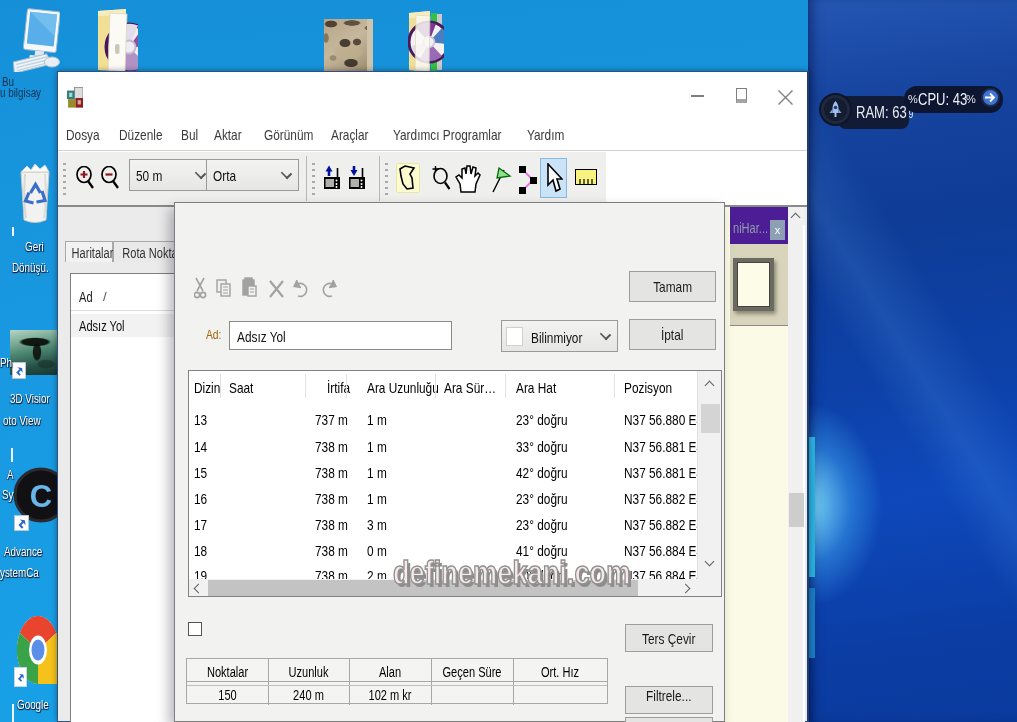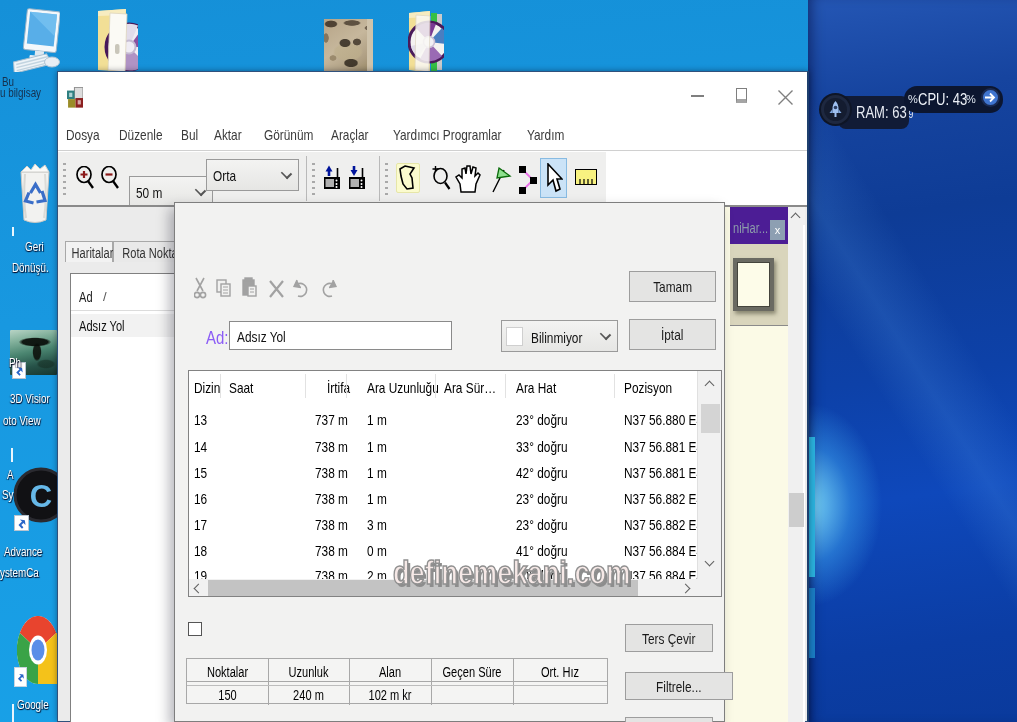--- a/index.html
+++ b/index.html
@@ -181,21 +181,21 @@
       radial-gradient(ellipse 6px 12px at 27px 22px,rgba(12,14,10,.88) 0 60%,transparent 78%),
       radial-gradient(ellipse 12px 6px at 36px 34px,rgba(20,40,30,.5) 0 60%,transparent 80%),
       linear-gradient(168deg,#b8d4c6 0%,#84b29d 22%,#4a8570 48%,#265248 75%,#16352e 100%);">
   </div>
   <div style="position:absolute;left:2px;top:32px;width:14px;height:17px;background:#fff;border:1px solid #b8c4d0;">
     <svg width="12" height="15" viewBox="0 0 13 14">
         <path d="M3 11 L3 6 L8 6 L8 3 L11 7 L8 11 L8 8 L5 8 L5 11 Z" fill="#2a66c8" transform="rotate(-45 7 7)"></path>
       </svg>
   </div>
 </div>
-<div class="lbl" style="left:9px;top:356px;text-decoration:underline;"><span>Ph</span></div>
+<div class="lbl" style="left:0px;top:356px;text-decoration:underline;"><span>Ph</span></div>
 <div class="lbl" style="left:10px;top:392px;"><span>3D Visior</span></div>
 <div class="lbl" style="left:3px;top:414px;"><span>oto View</span></div>
 <div class="lbl" style="left:7px;top:468px;"><span>A</span></div>
 <div class="lbl" style="left:2px;top:488px;"><span>Sy</span></div>
 <div class="dk" id="icoASC" style="left:14px;top:467px;">
   <svg width="54" height="58" viewBox="0 0 54 58">
     <circle cx="27" cy="28" r="26" fill="#111114"></circle>
     <circle cx="27" cy="28" r="26" fill="none" stroke="#2a2a30" stroke-width="3"></circle>
     <text x="27" y="40" font-family="Liberation Sans" font-size="31" font-weight="bold" fill="#66b8e8" text-anchor="middle">C</text>
   </svg>
@@ -270,21 +270,21 @@
       </span>
   </div>
   <div id="tools">
     <div class="grip" style="left:5px;"></div>
     <div class="sep" style="left:248px;"></div>
     <div class="grip" style="left:254px;"></div>
     <div class="sep" style="left:321px;"></div>
     <div class="grip" style="left:327px;"></div>
     <div class="sep" style="left:548px;"></div>
     <div style="position:absolute;left:548px;top:0;right:0;height:53px;background:#fff;"></div>
-    <div class="combo" style="left:71px;top:24px;width:84px;">
+    <div class="combo" style="left:71px;top:7px;width:84px;">
         <span style="position:absolute;left:6px;top:7px;" class="tx2">50 m</span>
         <span class="cv"></span>
       </div>
     <div class="combo" style="left:148px;top:7px;width:93px;">
         <span style="position:absolute;left:6px;top:7px;" class="tx2">Orta</span>
         <span class="cv"></span>
       </div>
 
     <svg style="position:absolute;left:18px;top:14px;" width="46" height="25" viewBox="0 0 46 25" fill="none">
       <ellipse cx="8" cy="8.5" rx="7" ry="8" stroke="#000" stroke-width="1.7"></ellipse>
@@ -441,21 +441,21 @@
       <path d="M101 9 A 6.5 6.5 0 1 1 104 19"></path>
       <path d="M103 3 L100 9.5 L107 10.5" stroke-width="1.4" fill="#a2a2a2"></path>
     </g>
   </svg>
   <svg class="gico" style="left:145px;top:77px;" width="22" height="22" viewBox="0 0 22 22" fill="none" stroke="#a2a2a2">
     <path d="M15 6 A 6.5 6.5 0 1 0 12 16" stroke-width="1.6"></path>
     <path d="M13 0 L16 6.5 L9 7.5" stroke-width="1.4" fill="#a2a2a2"></path>
   </svg>
   <div class="btn" style="left:454px;top:68px;width:87px;height:31px;padding-top:6px;"><span class="txc">Tamam</span></div>
   <div class="btn" style="left:454px;top:116px;width:87px;height:31px;padding-top:6px;"><span class="txc">İptal</span></div>
-  <div style="position:absolute;left:31px;top:124px;font-size:19px;color:#8b5cf6;"><span class="tx">Ad:</span></div>
+  <div style="position:absolute;left:31px;top:124px;font-size:13px;color:#a16207;"><span class="tx">Ad:</span></div>
   <div style="position:absolute;left:54px;top:118px;width:223px;height:29px;background:#fff;border:1px solid #8a8a8a;">
     <span style="position:absolute;left:7px;top:6px;font-size:15px;color:#111;"><i2 class="tx" style="font-style:normal;">Adsız Yol</i2></span>
   </div>
   <div style="position:absolute;left:290px;top:125px;font-size:15px;color:#111;margin-left:40px;"><span class="tx">Renk:</span></div>
   <div class="combo" style="left:326px;top:117px;width:117px;height:32px;">
     <div style="position:absolute;left:4px;top:6px;width:17px;height:19px;background:#fff;border:1px solid #cfcfcf;"></div>
     <span style="position:absolute;left:29px;top:8px;" class="tx2">Bilinmiyor</span>
       <span class="cv"></span>
   </div>
 
@@ -561,15 +561,15 @@
     <div class="stat" style="left:162px;top:28px;width:82px;">102 m kr</div>
     <div class="hline" style="left:81px;top:0;width:1px;height:46px;background:#a8a8a8;"></div>
     <div class="hline" style="left:162px;top:0;width:1px;height:46px;background:#a8a8a8;"></div>
     <div class="hline" style="left:244px;top:0;width:1px;height:46px;background:#a8a8a8;"></div>
     <div class="hline" style="left:326px;top:0;width:1px;height:46px;background:#a8a8a8;"></div>
     <div class="hline" style="left:0;top:22px;width:420px;height:1px;background:#a8a8a8;"></div>
     <div class="hline" style="left:0;top:26px;width:420px;height:1px;background:#bdbdbd;"></div>
   </div>
 
   <div class="btn" style="left:450px;top:421px;width:88px;height:28px;padding-top:5px;"><span class="txc">Ters Çevir</span></div>
-  <div class="btn" style="left:450px;top:469px;width:108px;height:28px;padding-top:5px;"><span class="txc">Filtrele...</span></div>
+  <div class="btn" style="left:450px;top:483px;width:88px;height:28px;"><span class="txc">Filtrele...</span></div>
   <div class="btn" style="left:450px;top:514px;width:88px;height:6px;"></div>
 </div>
 
 </body></html>

